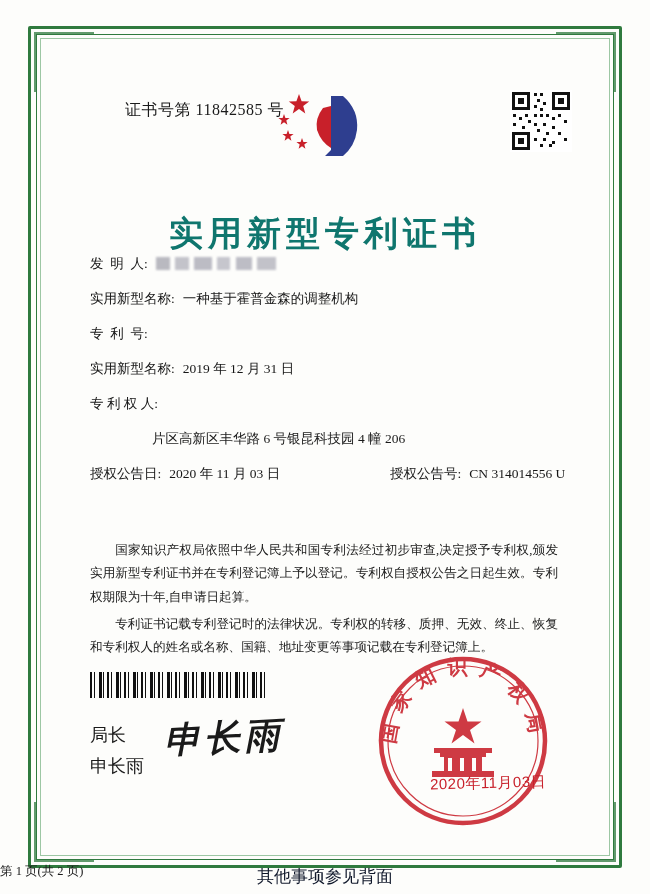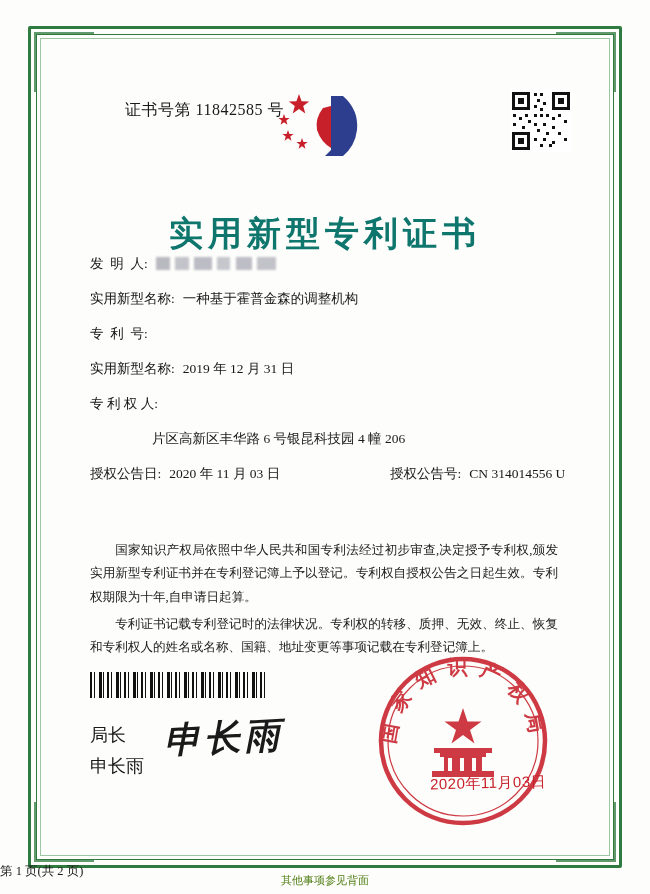--- a/index.html
+++ b/index.html
@@ -209,22 +209,22 @@
     left: 0; right: 0;
     text-align: left;
     font-size: 12.5px;
     color: #1a1a1a;
   }
   .footer-note {
     position: absolute;
     bottom: 6px;
     left: 0; right: 0;
     text-align: center;
-    font-size: 11px;
-    color: #4d7c0f;
+    font-size: 17px;
+    color: #0f172a;
   }
 </style>
 </head>
 <body>
 
 <div class="page">
 
   <div class="border-outer"></div>
   <div class="border-inner"></div>
   <div class="border-inner2"></div>

